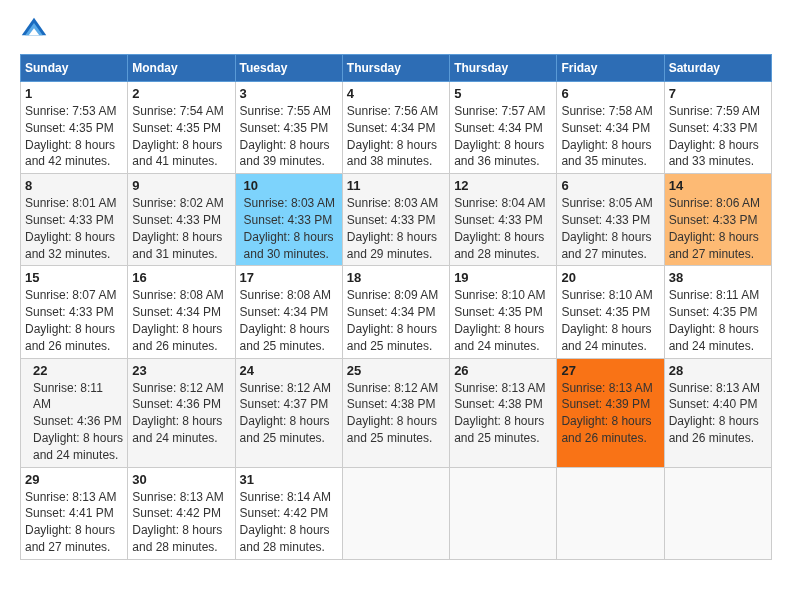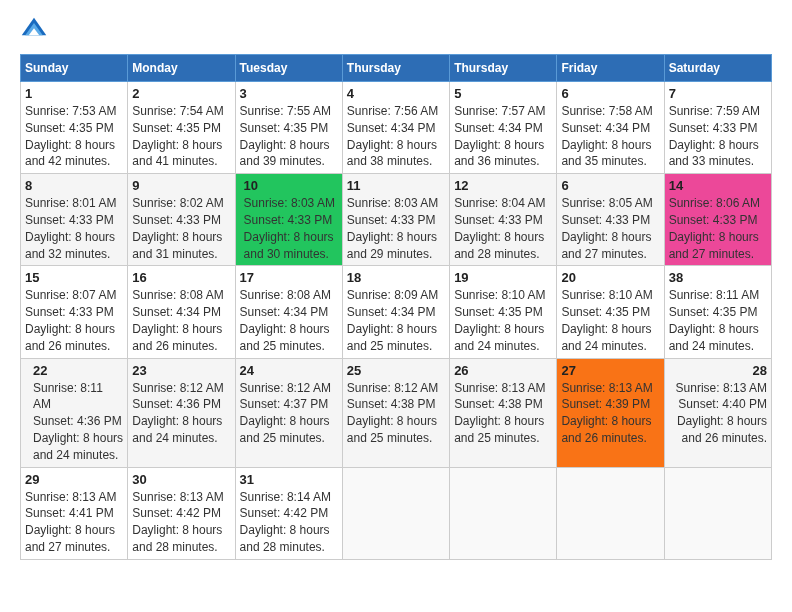--- a/index.html
+++ b/index.html
@@ -157,37 +157,37 @@
         </tr>
         <tr>
           <td style="background: rgb(245, 245, 245);">
             <span class="day-num">8</span>
             <div class="day-info">Sunrise: 8:01 AM<br>Sunset: 4:33 PM<br>Daylight: 8 hours and 32 minutes.</div>
           </td>
           <td style="background: rgb(245, 245, 245);">
             <span class="day-num">9</span>
             <div class="day-info">Sunrise: 8:02 AM<br>Sunset: 4:33 PM<br>Daylight: 8 hours and 31 minutes.</div>
           </td>
-          <td style="background: #22c55e; padding-left: 8px;">
+          <td style="background: #7dd3fc; padding-left: 8px;">
             <span class="day-num">10</span>
             <div class="day-info">Sunrise: 8:03 AM<br>Sunset: 4:33 PM<br>Daylight: 8 hours and 30 minutes.</div>
           </td>
           <td style="background: rgb(245, 245, 245);">
             <span class="day-num">11</span>
             <div class="day-info">Sunrise: 8:03 AM<br>Sunset: 4:33 PM<br>Daylight: 8 hours and 29 minutes.</div>
           </td>
           <td style="background: rgb(245, 245, 245);">
             <span class="day-num">12</span>
             <div class="day-info">Sunrise: 8:04 AM<br>Sunset: 4:33 PM<br>Daylight: 8 hours and 28 minutes.</div>
           </td>
           <td style="background: rgb(245, 245, 245);">
             <span class="day-num">6</span>
             <div class="day-info">Sunrise: 8:05 AM<br>Sunset: 4:33 PM<br>Daylight: 8 hours and 27 minutes.</div>
           </td>
-          <td style="background: #ec4899;">
+          <td style="background: #fdba74;">
             <span class="day-num">14</span>
             <div class="day-info">Sunrise: 8:06 AM<br>Sunset: 4:33 PM<br>Daylight: 8 hours and 27 minutes.</div>
           </td>
         </tr>
         <tr>
           <td>
             <span class="day-num">15</span>
             <div class="day-info">Sunrise: 8:07 AM<br>Sunset: 4:33 PM<br>Daylight: 8 hours and 26 minutes.</div>
           </td>
           <td>
@@ -233,21 +233,21 @@
             <div class="day-info">Sunrise: 8:12 AM<br>Sunset: 4:38 PM<br>Daylight: 8 hours and 25 minutes.</div>
           </td>
           <td style="background: rgb(245, 245, 245);">
             <span class="day-num">26</span>
             <div class="day-info">Sunrise: 8:13 AM<br>Sunset: 4:38 PM<br>Daylight: 8 hours and 25 minutes.</div>
           </td>
           <td style="background: #f97316;">
             <span class="day-num">27</span>
             <div class="day-info">Sunrise: 8:13 AM<br>Sunset: 4:39 PM<br>Daylight: 8 hours and 26 minutes.</div>
           </td>
-          <td style="background: rgb(245, 245, 245); text-align: right;">
+          <td style="background: rgb(245, 245, 245);">
             <span class="day-num">28</span>
             <div class="day-info">Sunrise: 8:13 AM<br>Sunset: 4:40 PM<br>Daylight: 8 hours and 26 minutes.</div>
           </td>
         </tr>
         <tr>
           <td>
             <span class="day-num">29</span>
             <div class="day-info">Sunrise: 8:13 AM<br>Sunset: 4:41 PM<br>Daylight: 8 hours and 27 minutes.</div>
           </td>
           <td>

